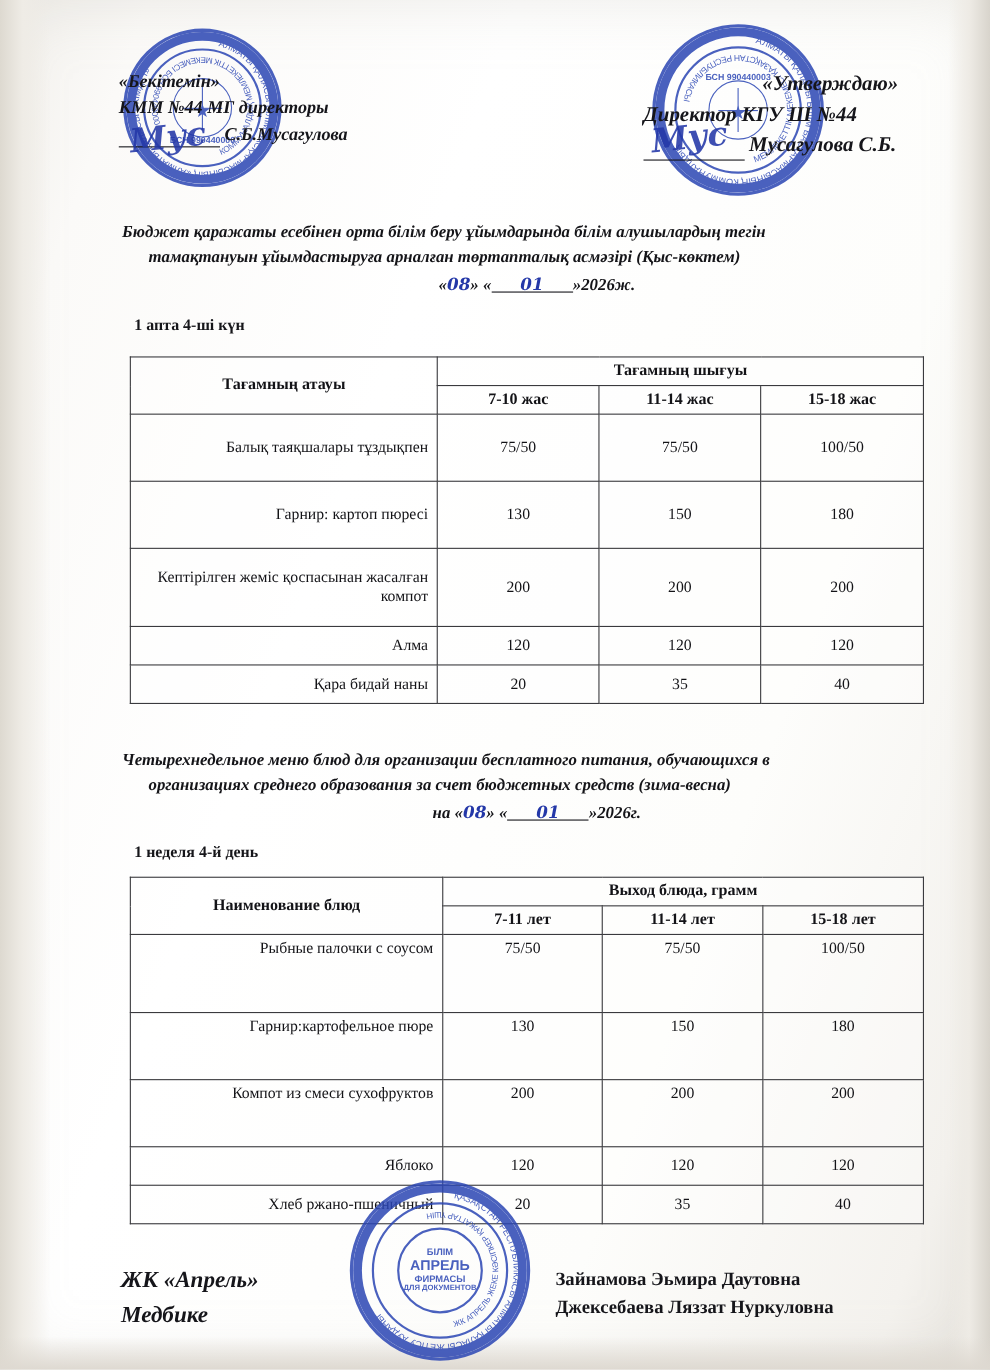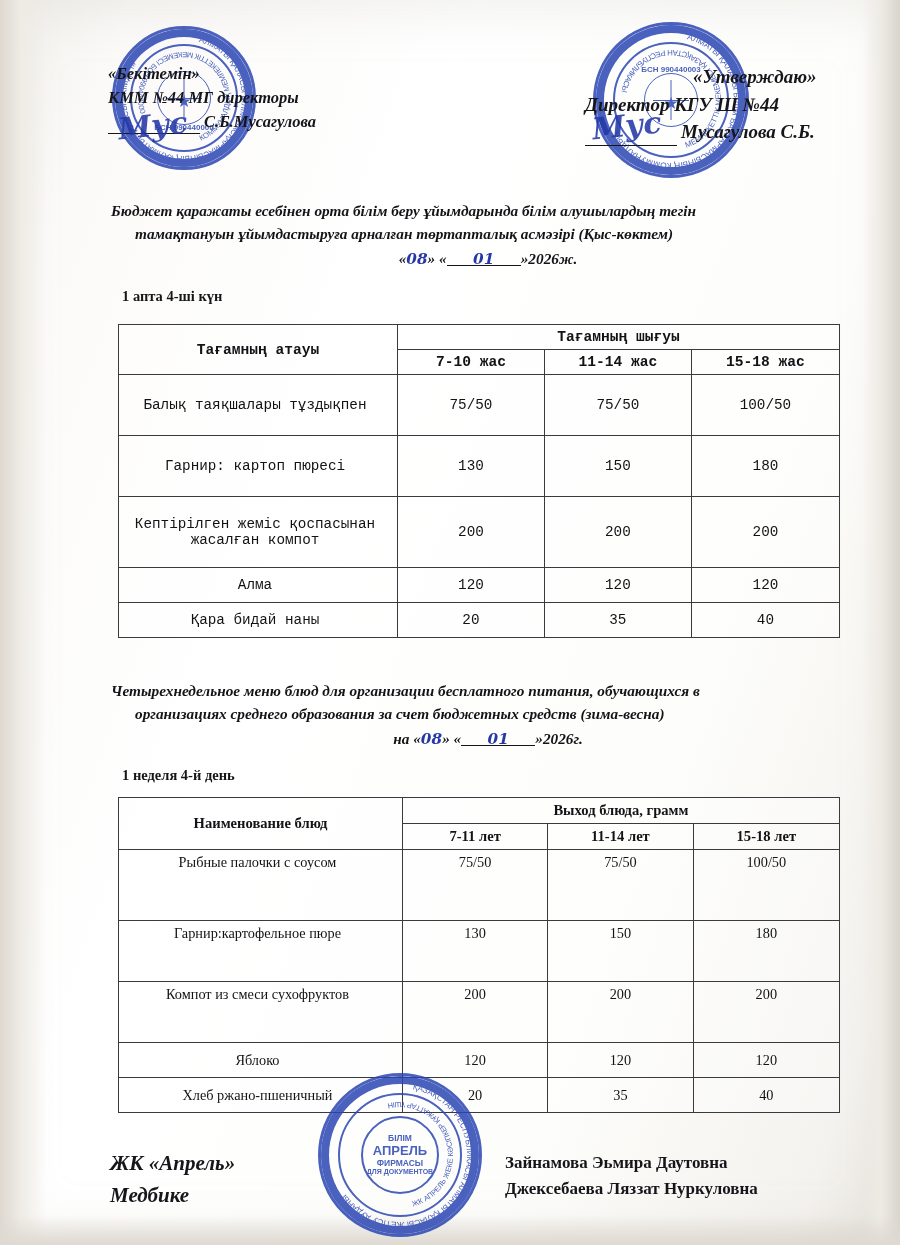--- a/index.html
+++ b/index.html
@@ -191,37 +191,37 @@
   #week-ru { top: 767px; }
 
   
   table.menu {
     position: absolute;
     border-collapse: collapse;
     width: 722px;
     left: 118px;
     background: rgba(255,255,255,0.35);
   }
-  #table-kz { top: 324px; font-family: Liberation Mono, monospace; }
+  #table-kz { top: 324px; }
   #table-ru { top: 797px; }
 
   table.menu td, table.menu th {
     border: 1px solid #3a3a3e;
     font-size: 14.3px;
     color: #131317;
     padding: 4px 8px;
     font-weight: normal;
   }
   table.menu th {
     text-align: center;
     font-weight: bold;
     font-size: 14.6px;
   }
   table.menu td.dish {
-    text-align: center;
+    text-align: right;
     padding-left: 2px;
   }
   table.menu td.num {
     text-align: center;
   }
   .col-dish { width: 290px; }
   .col-age { width: 144px; }
 
   .row-tall td { height: 52px; }
   .row-short td { height: 26px; }

